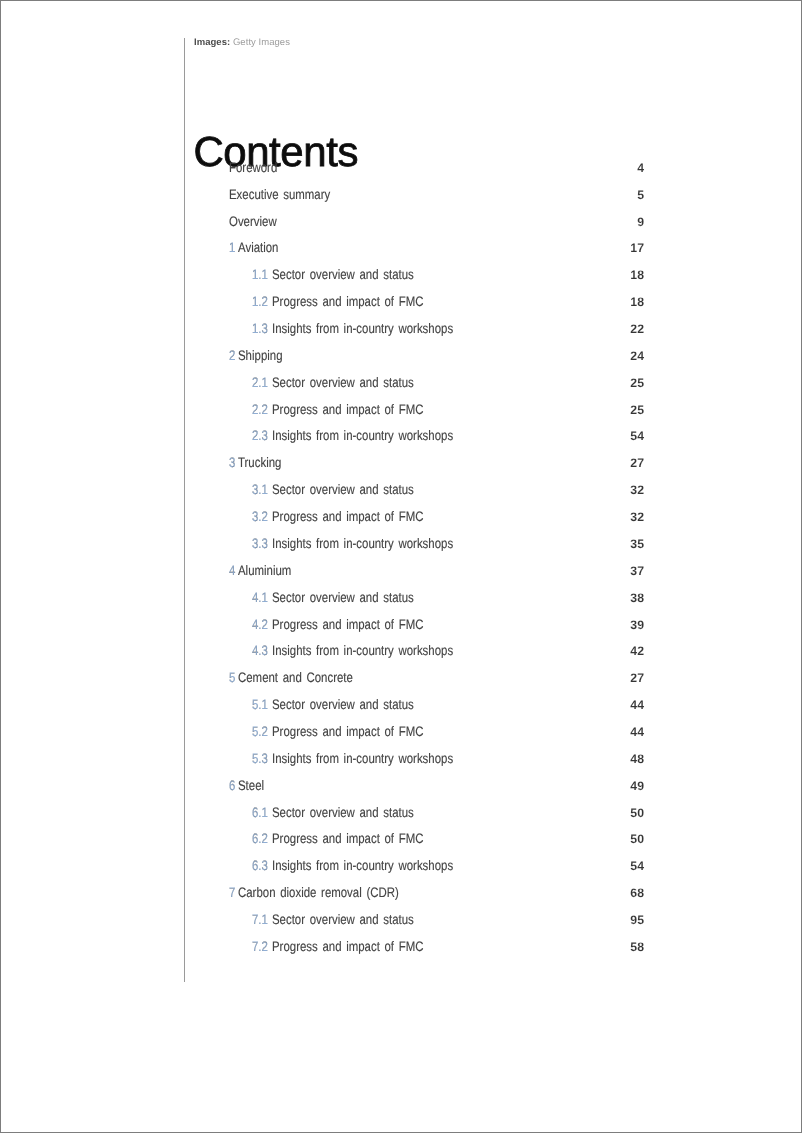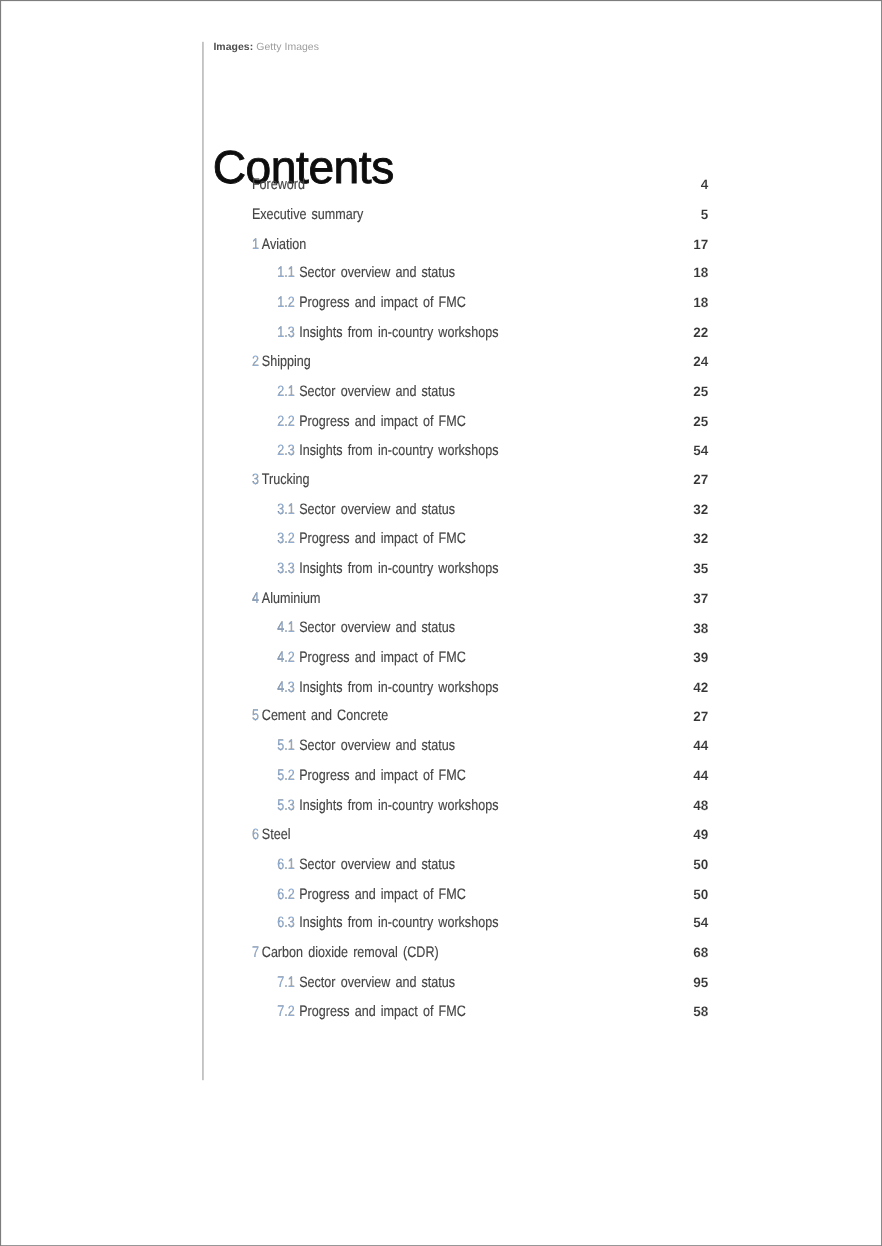--- a/index.html
+++ b/index.html
@@ -114,20 +114,24 @@
 
   <div class="toc" id="toc">
       <div class="row lvl1 nonum">
         <span class="txt">Foreword</span>
         <span class="page">4</span>
       </div>
       <div class="row lvl1 nonum">
         <span class="txt">Executive summary</span>
         <span class="page">5</span>
       </div>
+      <div class="row lvl1 nonum">
+        <span class="txt">Overview</span>
+        <span class="page">9</span>
+      </div>
       <div class="row lvl1">
         <span class="num">1</span>
         <span class="txt">Aviation</span>
         <span class="page">17</span>
       </div>
       <div class="row lvl2">
         <span class="num">1.1</span>
         <span class="txt">Sector overview and status</span>
         <span class="page">18</span>
       </div>

